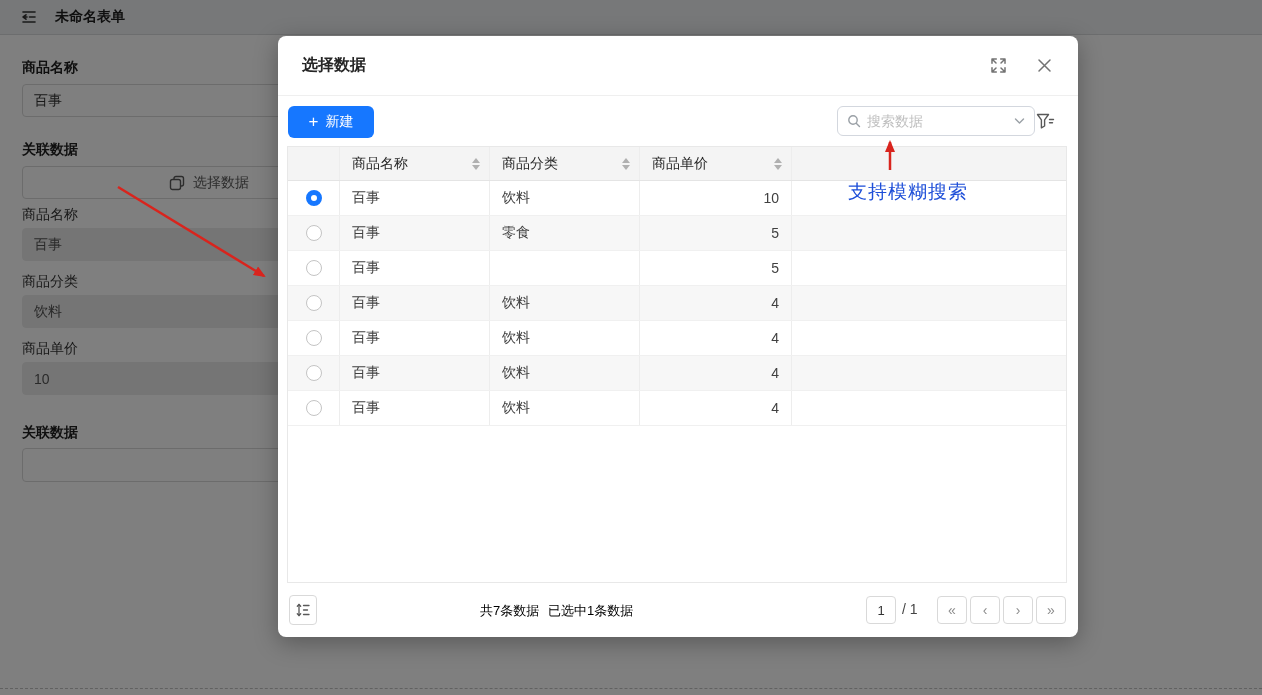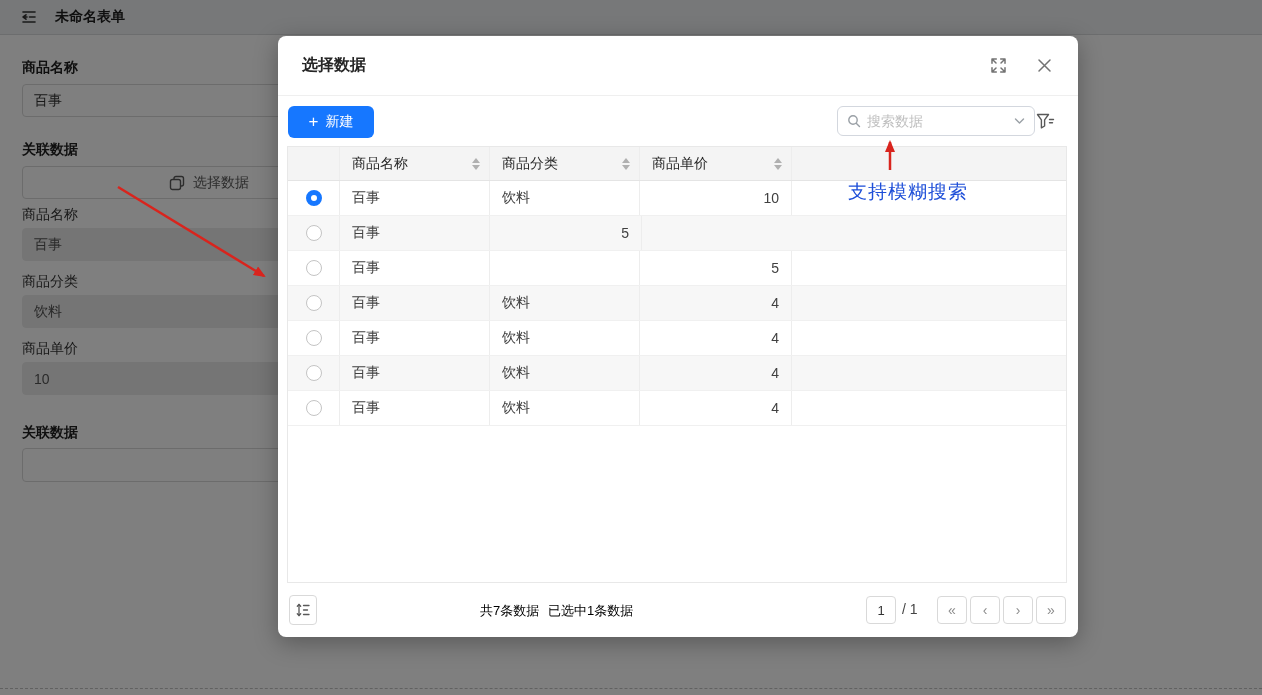--- a/index.html
+++ b/index.html
@@ -215,20 +215,21 @@
     <div class="cell c1 v-name">百事</div>
     <div class="cell c2 v-cat">饮料</div>
     <div class="cell c3 v-price">10</div>
     <div class="cell c4"></div>
   </div>
         <div class="t-row striped">
     <div class="cell c0">
             <span class="radio"></span>
           </div>
     <div class="cell c1 v-name">百事</div>
+    <div class="cell c2 v-cat">零食</div>
     <div class="cell c3 v-price">5</div>
     <div class="cell c4"></div>
   </div>
         <div class="t-row">
     <div class="cell c0">
             <span class="radio"></span>
           </div>
     <div class="cell c1 v-name">百事</div>
     <div class="cell c2 v-cat"></div>
     <div class="cell c3 v-price">5</div>

